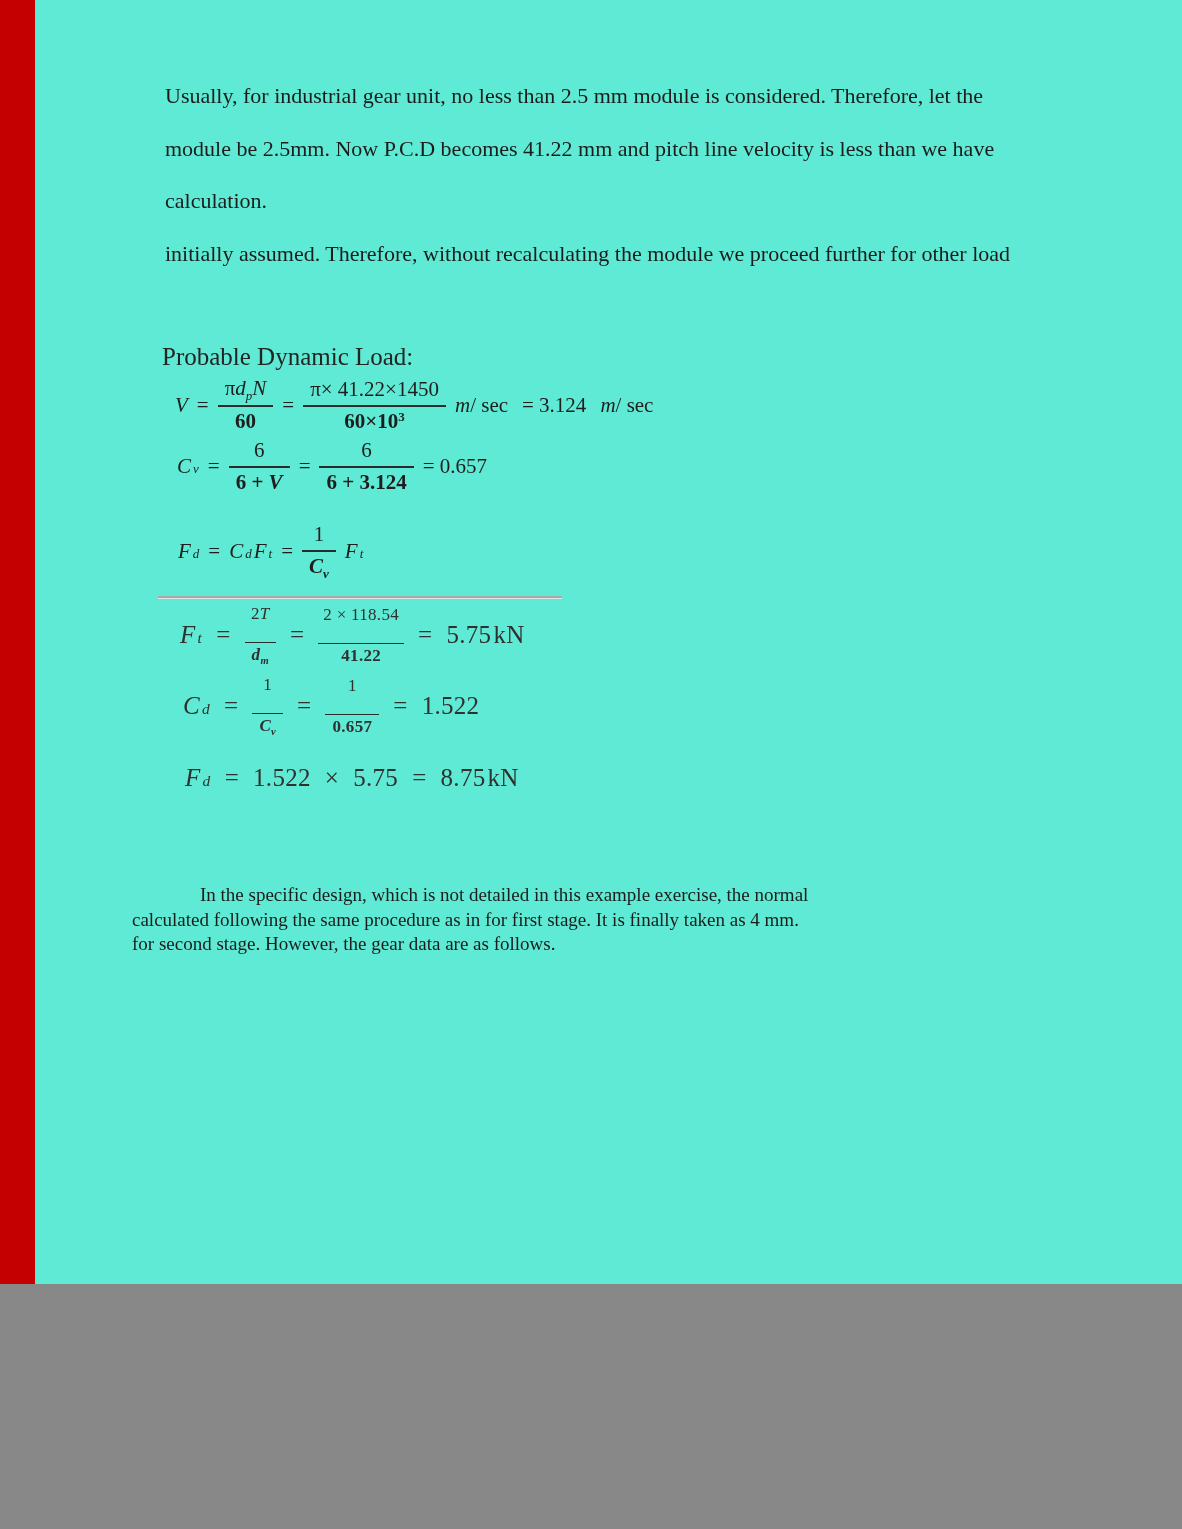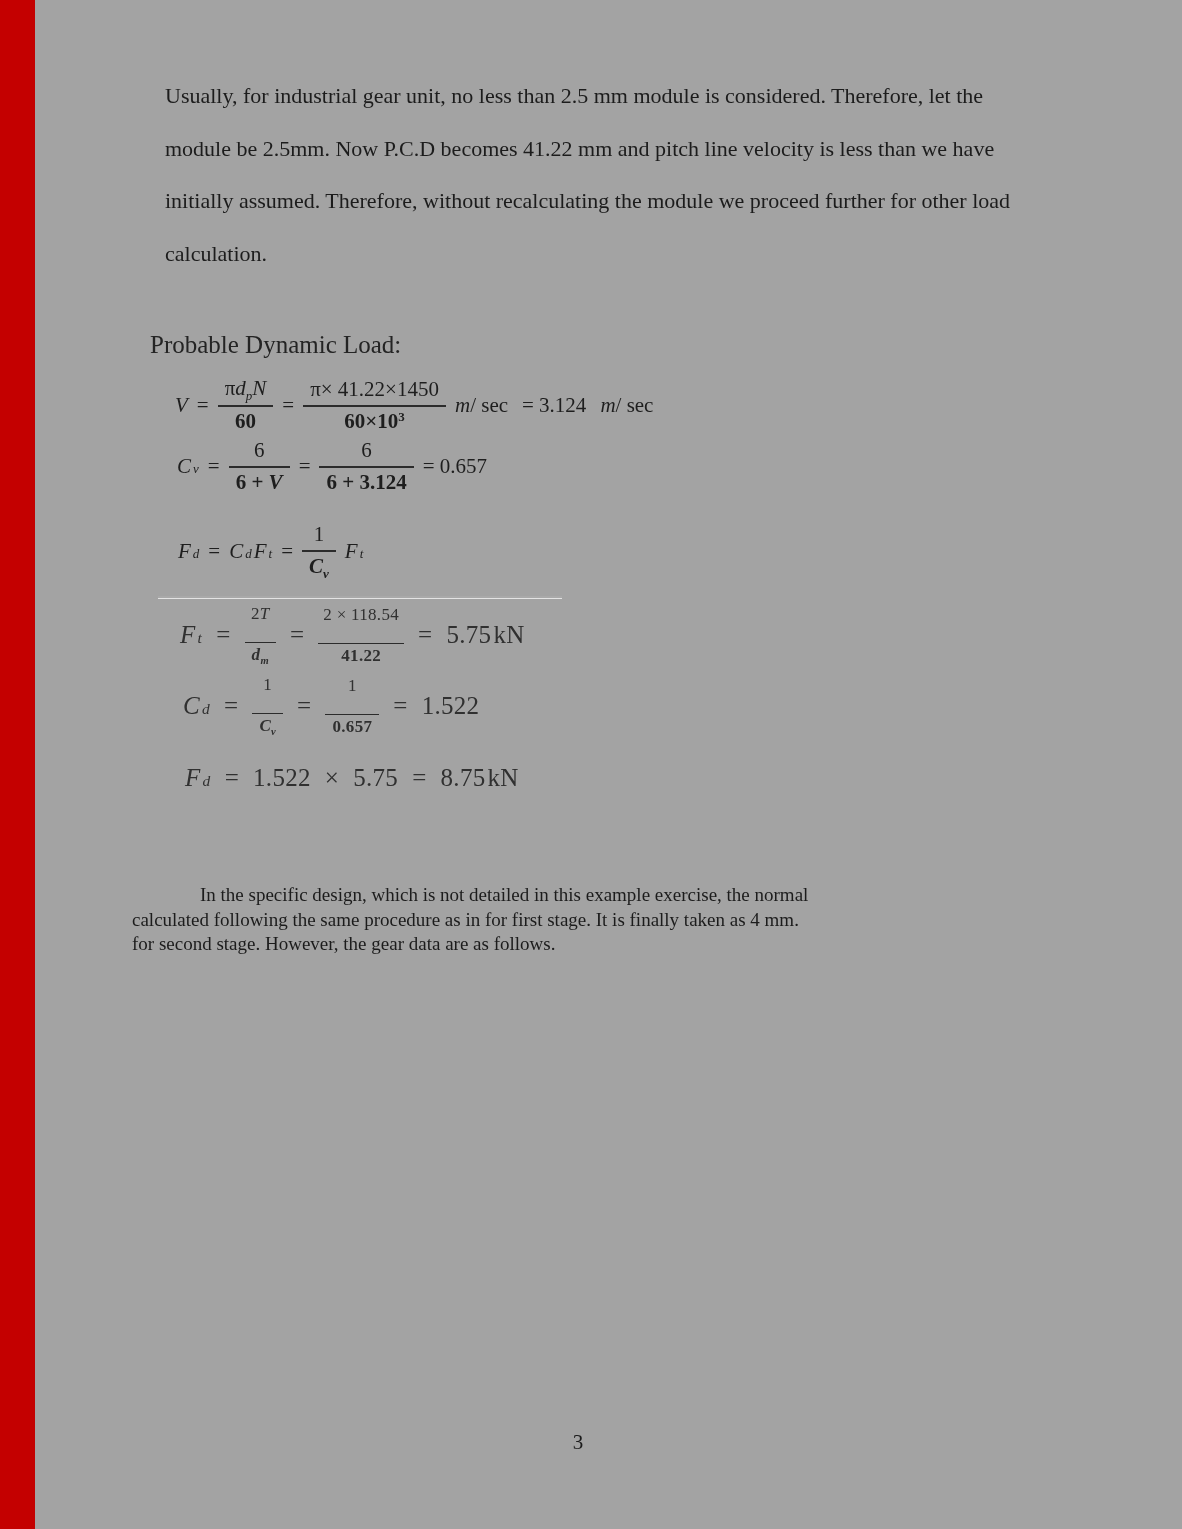--- a/index.html
+++ b/index.html
@@ -1,27 +1,27 @@
 <!DOCTYPE html>
 <html><head>
 <meta charset="utf-8">
 <style>
   html,body{margin:0;padding:0;background:#888;}
-  .page{position:relative;width:1182px;height:1529px;background:#a3a3a3;
+  .page{position:relative;width:1182px;height:1284px;background:#5eead4;
         font-family:"Liberation Serif",serif;color:#1c1c1c;overflow:hidden;margin:0 auto;}
   .stripe{position:absolute;left:0;top:0;width:35px;height:1529px;background:#c40000;}
 
   
   .para{position:absolute;white-space:nowrap;}
   .para1{left:165px;top:70px;font-size:22px;line-height:52.5px;}
   .para2{left:132px;top:883px;font-size:19px;line-height:24.6px;}
   .para2 .indent{padding-left:68px;font-family:Liberation Serif, serif;}
 
   
-  .heading{position:absolute;margin:0;font-size:25px;font-weight:400;white-space:nowrap;color:#242424;}
+  .heading{position:absolute;margin:12px;font-size:25px;font-weight:400;white-space:nowrap;color:#242424;}
   #h1{left:150px;top:331px;}
   #h2{left:148px;top:842px;}
 
   
   .eq{position:absolute;display:flex;align-items:center;gap:9px;font-size:21px;color:#1e1e1e;white-space:nowrap;}
   #eqv {left:175px;top:371px;height:68px;}
   #eqcv{left:177px;top:432px;height:68px;}
   #eqfd{left:178px;top:521px;height:60px;}
   #eqft{left:180px;top:605px;height:60px;}
   #eqcd{left:183px;top:676px;height:60px;}
@@ -47,22 +47,22 @@
 </style>
 </head>
 <body>
 
 <div class="page">
   <div class="stripe"></div>
 
   <div class="para para1">
     <div>Usually, for industrial gear unit, no less than 2.5 mm module is considered. Therefore, let the</div>
     <div>module be 2.5mm. Now P.C.D becomes 41.22 mm and pitch line velocity is less than we have</div>
+    <div>calculation.</div>
     <div>initially assumed. Therefore, without recalculating the module we proceed further for other load</div>
-    <div>calculation.</div>
   </div>
 
   <h2 class="heading" id="h1">Probable Dynamic Load:</h2>
 
   <div class="eq" id="eqv">
     <span class="var">V</span>
     <span>=</span>
     <span class="frac">
       <span class="num"><span>π</span><span class="var">d</span><sub>p</sub><span class="var">N</span></span>
       <span class="den">60</span>

